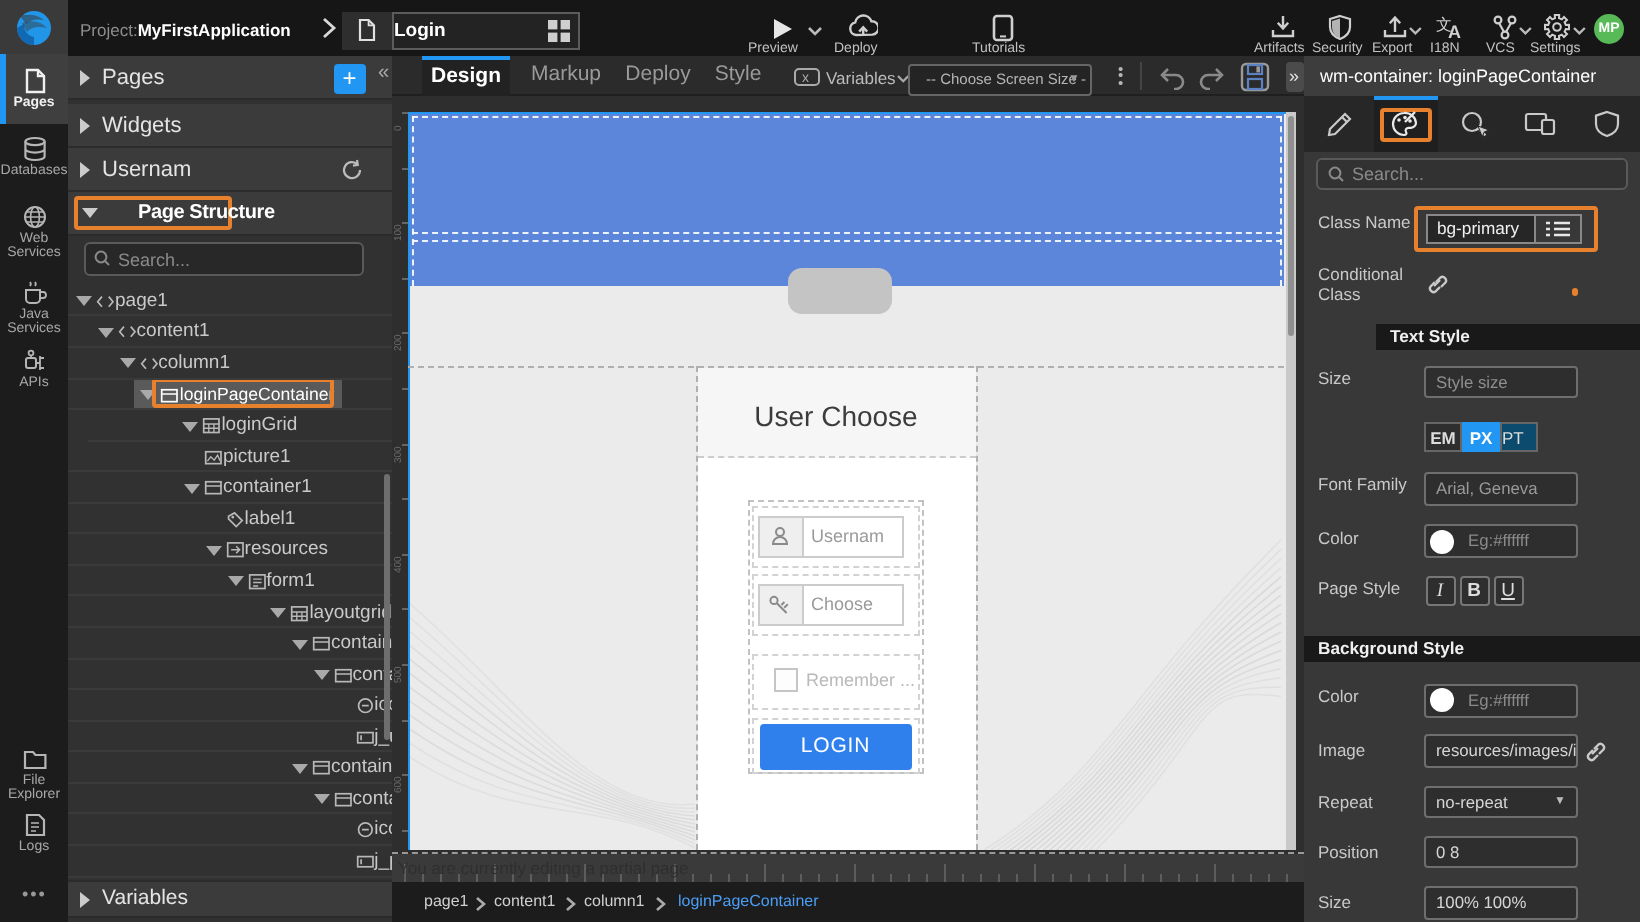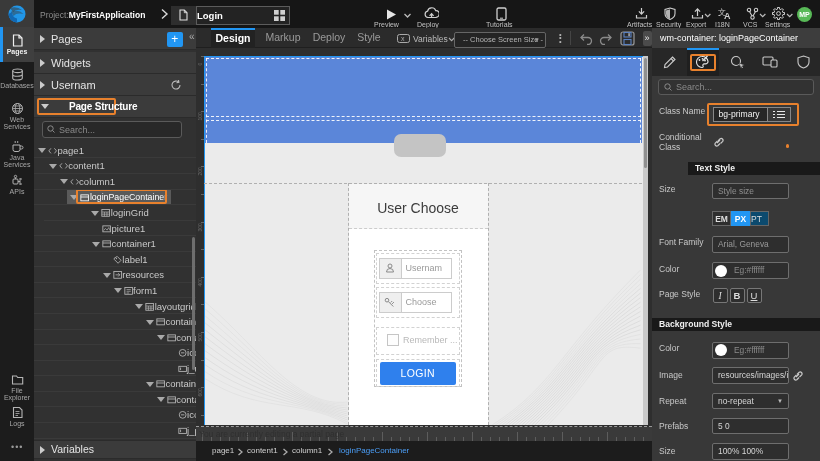--- a/index.html
+++ b/index.html
@@ -644,16 +644,16 @@
 <div class="inp" style="left:712px;top:366.5px;width:77px;height:17px;color:#d5d5d5">resources/images/im</div>
 <svg class="a" style="left:792px;top:370px" width="11" height="11">
     <g fill="none" stroke="#c9c9c9" stroke-width="1.2">
       <path d="M4.5 5 l-2.2 2.2 a1.8 1.8 0 0 0 2.5 2.5 l2.2-2.2"></path>
       <path d="M5 4.5 l2.2-2.2 a1.8 1.8 0 0 1 2.5 2.5 l-2.2 2.2"></path>
       <path d="M4 7 l3-3"></path>
     </g>
   </svg>
 <div class="lbl" style="left:659px;top:395.5px">Repeat</div>
 <div class="inp" style="left:712px;top:392.5px;width:77px;height:16.5px;color:#d5d5d5">no-repeat<span style="position:absolute;right:5px;top:0;font-size:6px;color:#bbb">▼</span></div>
-<div class="lbl" style="left:659px;top:420.5px">Prefabs</div>
-<div class="inp" style="left:712px;top:417.5px;width:77px;height:16.5px;color:#d5d5d5">5 0</div>
+<div class="lbl" style="left:659px;top:420.5px">Position</div>
+<div class="inp" style="left:712px;top:417.5px;width:77px;height:16.5px;color:#d5d5d5">0 8</div>
 <div class="lbl" style="left:659px;top:446px">Size</div>
 <div class="inp" style="left:712px;top:443px;width:77px;height:17px;color:#d5d5d5">100% 100%</div>
 
 </body></html>

